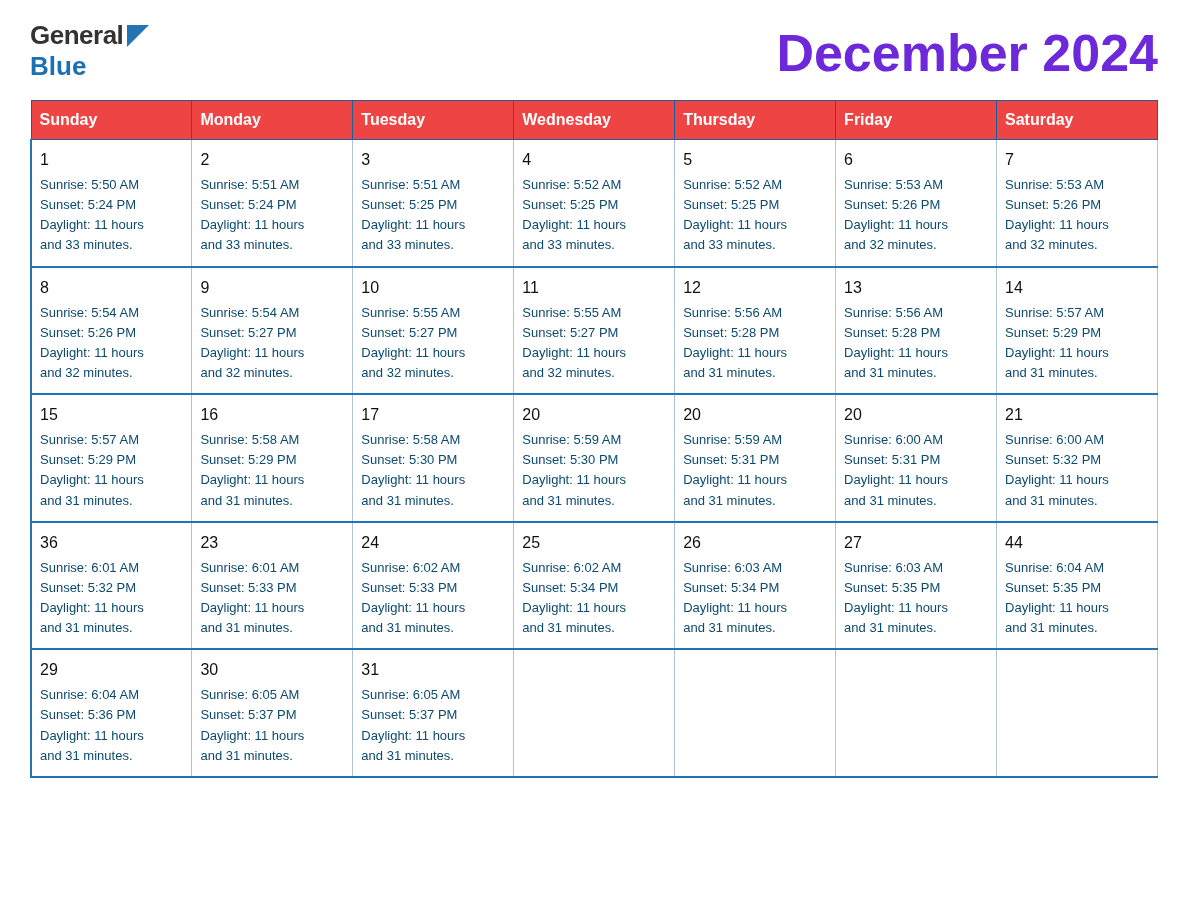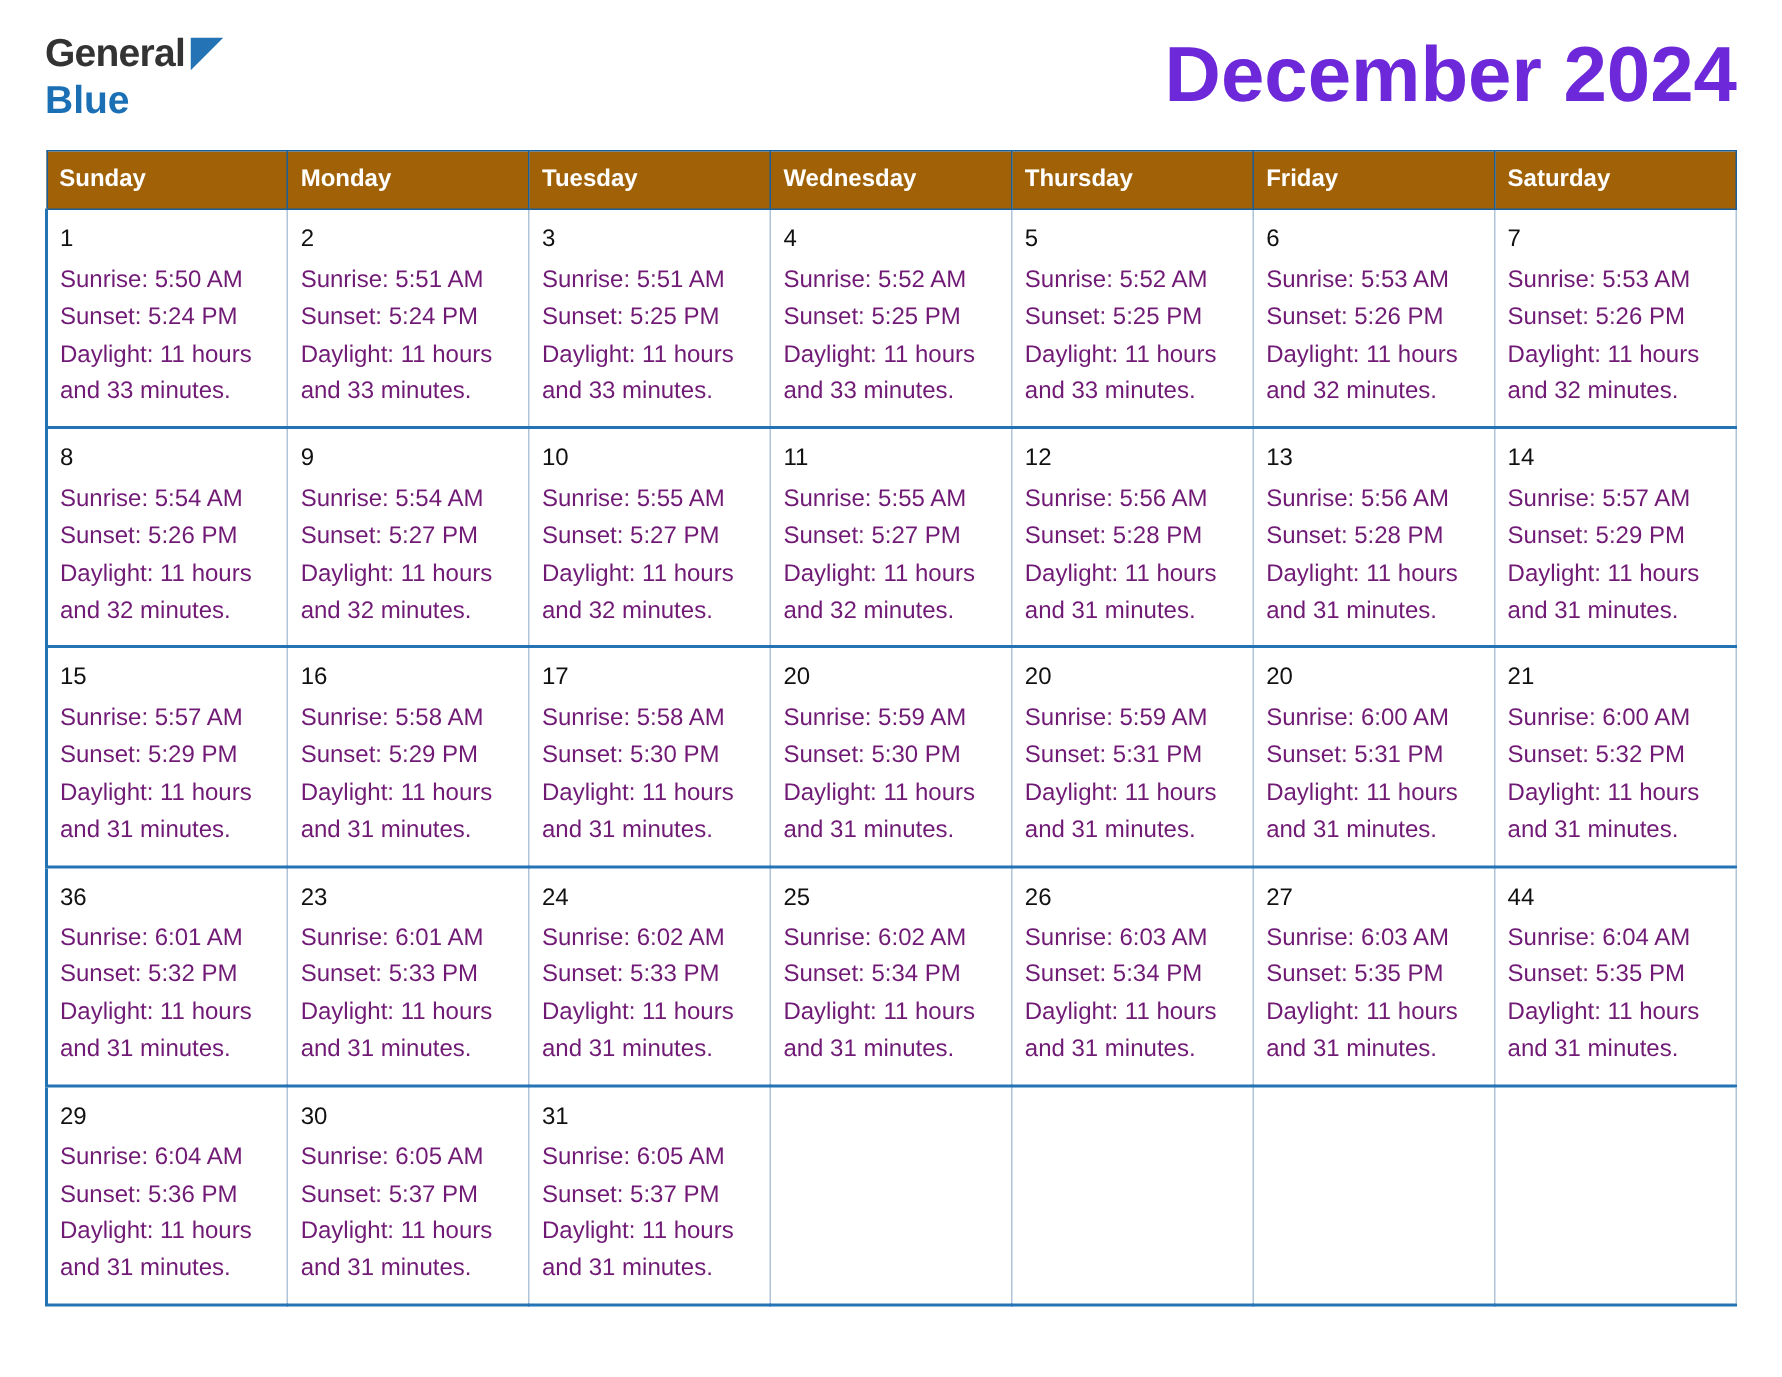--- a/index.html
+++ b/index.html
@@ -6,21 +6,21 @@
     body {
       font-family: Arial, sans-serif;
       background: #fff;
       width: 1188px;
       min-height: 918px;
       padding: 20px 30px;
     }
     .header {
       display: flex;
       justify-content: space-between;
-      align-items: center;
+      align-items: flex-end;
       margin-bottom: 18px;
     }
     .logo {
       display: flex;
       flex-direction: column;
       align-items: flex-start;
     }
     .logo-general {
       font-size: 26px;
       font-weight: bold;
@@ -48,21 +48,21 @@
       font-size: 22px;
       color: #333;
       margin-top: 4px;
     }
     table {
       width: 100%;
       border-collapse: collapse;
       table-layout: fixed;
     }
     thead tr th {
-      background-color: #a16207;
+      background-color: #ef4444;
       color: #fff;
       font-size: 16px;
       font-weight: bold;
       padding: 10px 8px;
       text-align: left;
       border: 1px solid #1a5f9a;
     }
     tbody tr td {
       vertical-align: top;
       padding: 8px 8px 10px 8px;
@@ -79,22 +79,22 @@
       border-bottom: 2px solid #2474b5;
     }
     .day-number {
       font-size: 16px;
       font-weight: normal;
       color: #111;
       display: block;
       margin-bottom: 3px;
     }
     .day-info {
-      font-size: 16px;
-      color: #701a75;
+      font-size: 13px;
+      color: #0c4a6e;
       line-height: 1.55;
     }
     .empty-cell {
       background: #fff;
     }
   </style>
 </head>
 <body>
 
 <div class="header">

